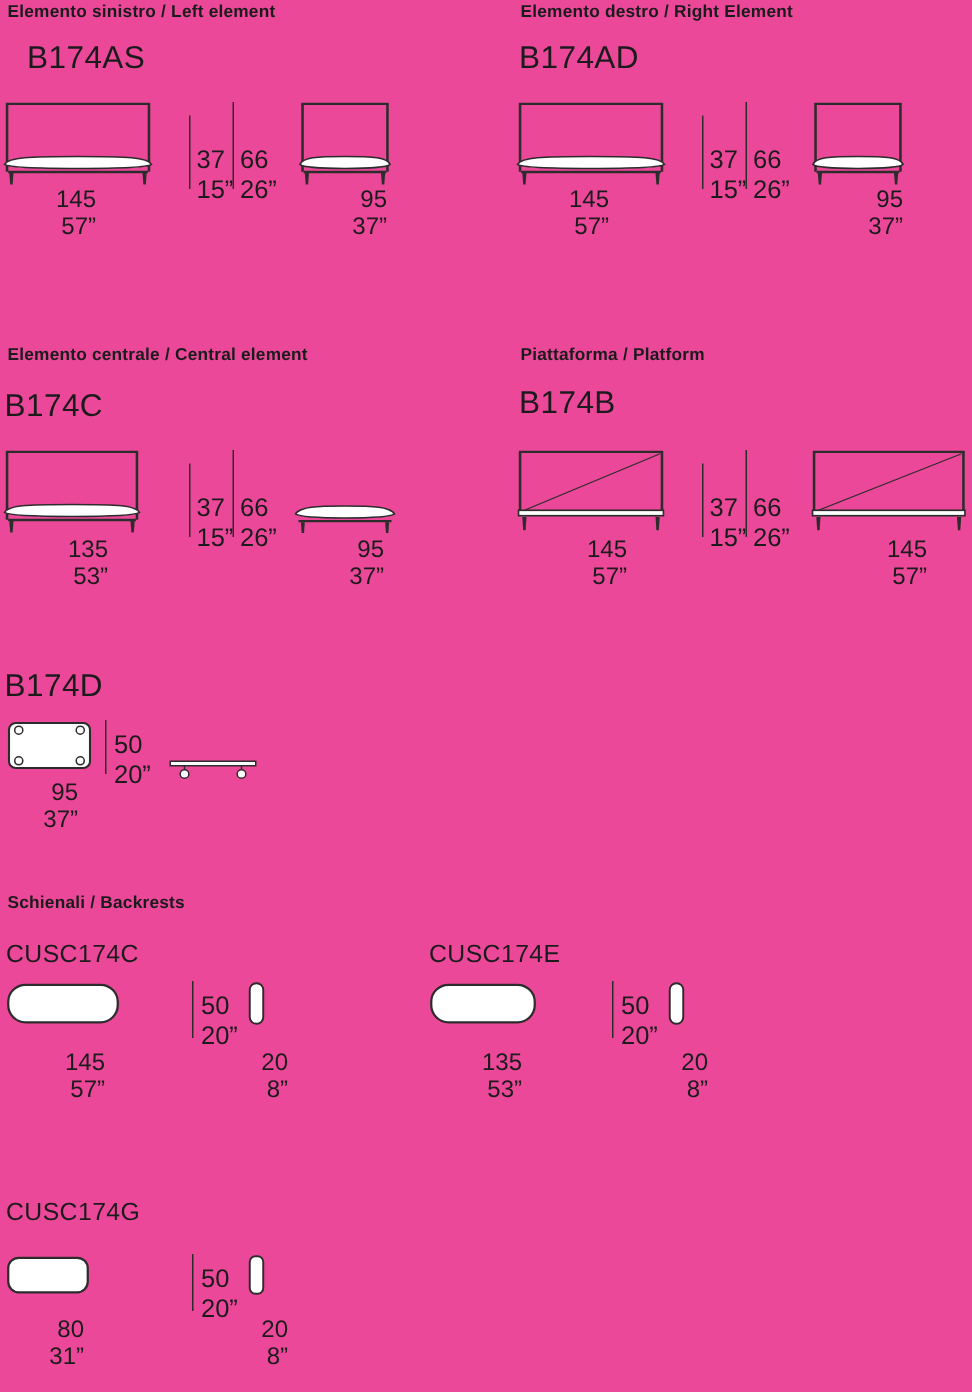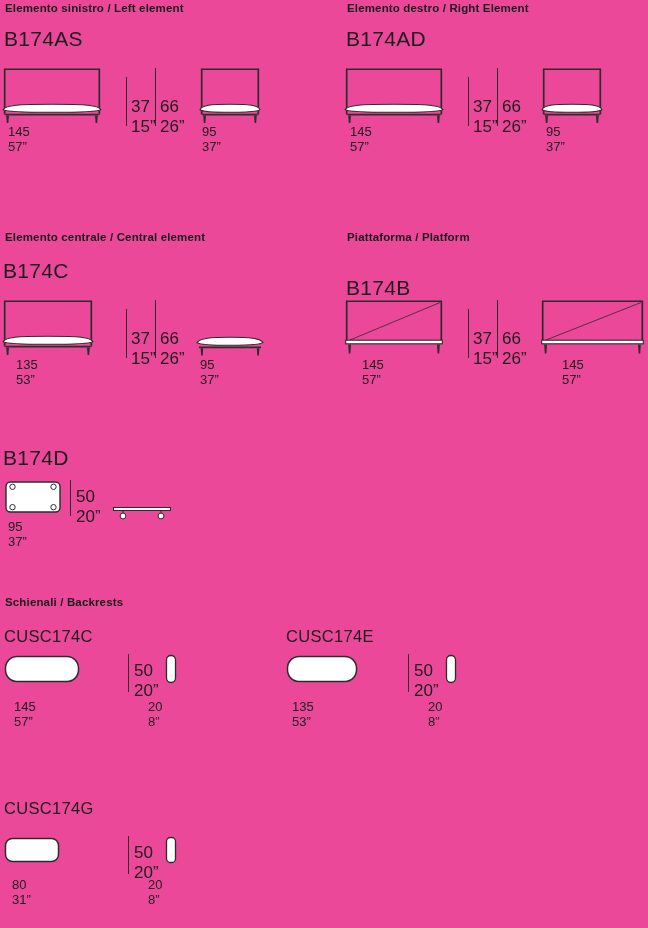--- a/index.html
+++ b/index.html
@@ -2,34 +2,34 @@
 <html><head>
 <meta charset="utf-8">
 <style>
   html,body{margin:0;padding:0;background:#ffffff;}
   body{font-family:"Liberation Sans","DejaVu Sans",sans-serif;color:#1b1b1b;}
   .page{position:relative;width:648px;height:928px;background:#ec4899;overflow:hidden;}
   .abs{position:absolute;}
   .header{font-size:11.5px;font-weight:700;letter-spacing:.15px;white-space:nowrap;}
   .code-lg{font-size:21px;font-weight:400;letter-spacing:.3px;white-space:nowrap;}
   .code-md{font-size:16.5px;font-weight:400;letter-spacing:.3px;white-space:nowrap;}
-  .num{font-size:13px;line-height:1.15;text-align:left;}
+  .num{font-size:16px;line-height:1.15;text-align:right;}
   .num span{display:block;}
   .vline{position:absolute;width:1px;background:#2c2c2c;}
   .dimtxt{position:absolute;font-size:17px;line-height:1.15;white-space:nowrap;}
   .dimtxt span{display:block;}
   svg{display:block;}
 </style>
 </head>
 <body>
 
 <div class="page">
 
   <div class="abs header" style="left:5px;top:2px">Elemento sinistro / Left element</div>
-  <div class="abs code-lg" style="left:4px;top:27px">B174AS</div>
+  <div class="abs code-lg" style="left:18px;top:27px">B174AS</div>
 
   <div class="abs" style="left:2px;top:66px">
     <svg width="100" height="58" viewBox="0 0 100 58" fill="none">
       <line x1="2.7" y1="2.8" x2="2.7" y2="48.5" stroke="#2c2c2c" stroke-width="1.7"></line>
       <line x1="97.3" y1="2.8" x2="97.3" y2="48.5" stroke="#2c2c2c" stroke-width="1.7"></line>
       <line x1="2" y1="3.2" x2="98" y2="3.2" stroke="#2c2c2c" stroke-width="1.5"></line>
       <path d="M1 43.6 C4 38.9 17 38.3 50 38.3 C83 38.3 96 38.9 99 43.6 C96 45.7 77 46.3 50 46.3 C23 46.3 4 45.7 1 43.6 Z" fill="#fff" stroke="#2c2c2c" stroke-width="1.1"></path>
       <line x1="3.4" y1="48.6" x2="96.6" y2="48.6" stroke="#2c2c2c" stroke-width="1.7"></line>
       <path d="M4.2 49.4 L7 49.4 L6.4 57 L4.8 57 Z" fill="#2c2c2c"></path>
       <path d="M93 49.4 L95.8 49.4 L95.2 57 L93.6 57 Z" fill="#2c2c2c"></path>
@@ -156,21 +156,21 @@
       <path d="M4.6 14.2 L7.2 14.2 L6.7 21.4 L5.1 21.4 Z" fill="#2c2c2c"></path>
       <path d="M60.8 14.2 L63.4 14.2 L62.9 21.4 L61.3 21.4 Z" fill="#2c2c2c"></path>
     </svg>
   </div>
   <div class="abs num" style="left:200px;top:358px;width:56px">
     <span>95</span>
     <span>37”</span>
   </div>
 
   <div class="abs header" style="left:347px;top:231px">Piattaforma / Platform</div>
-  <div class="abs code-lg" style="left:346px;top:276px">B174B</div>
+  <div class="abs code-lg" style="left:346px;top:257px">B174B</div>
 
   <div class="abs" style="left:344px;top:298px">
     <svg width="100" height="58" viewBox="0 0 100 58" fill="none">
       <line x1="2.7" y1="2.8" x2="2.7" y2="45.5" stroke="#2c2c2c" stroke-width="1.7"></line>
       <line x1="97.3" y1="2.8" x2="97.3" y2="45.5" stroke="#2c2c2c" stroke-width="1.7"></line>
       <line x1="2" y1="3.2" x2="98" y2="3.2" stroke="#2c2c2c" stroke-width="1.5"></line>
       <line x1="96" y1="4.5" x2="6" y2="42" stroke="#2c2c2c" stroke-width="0.8"></line>
       <rect x="1.7" y="42.2" width="96.6" height="3.6" fill="#fff" stroke="#2c2c2c" stroke-width="1.1"></rect>
       <path d="M4.2 46.6 L7 46.6 L6.4 55.5 L4.8 55.5 Z" fill="#2c2c2c"></path>
       <path d="M93 46.6 L95.8 46.6 L95.2 55.5 L93.6 55.5 Z" fill="#2c2c2c"></path>

